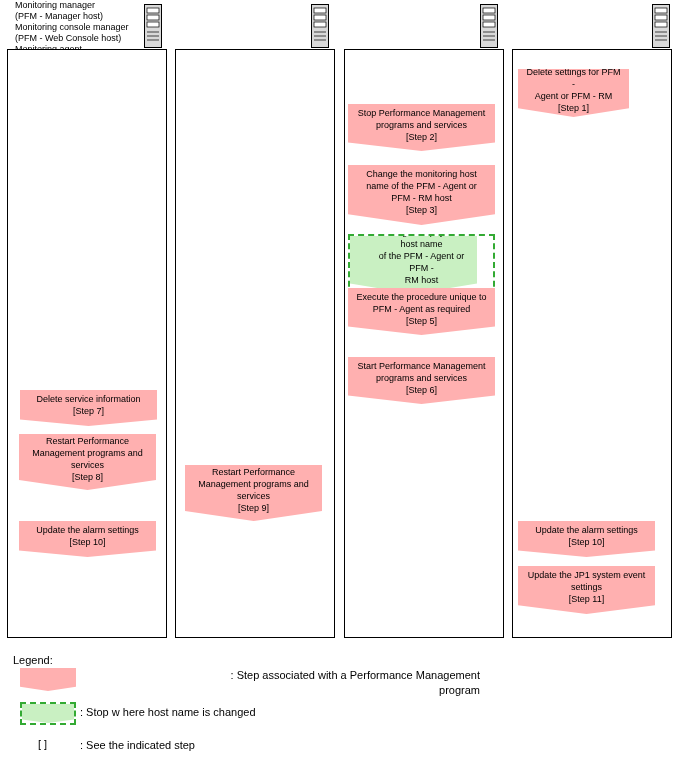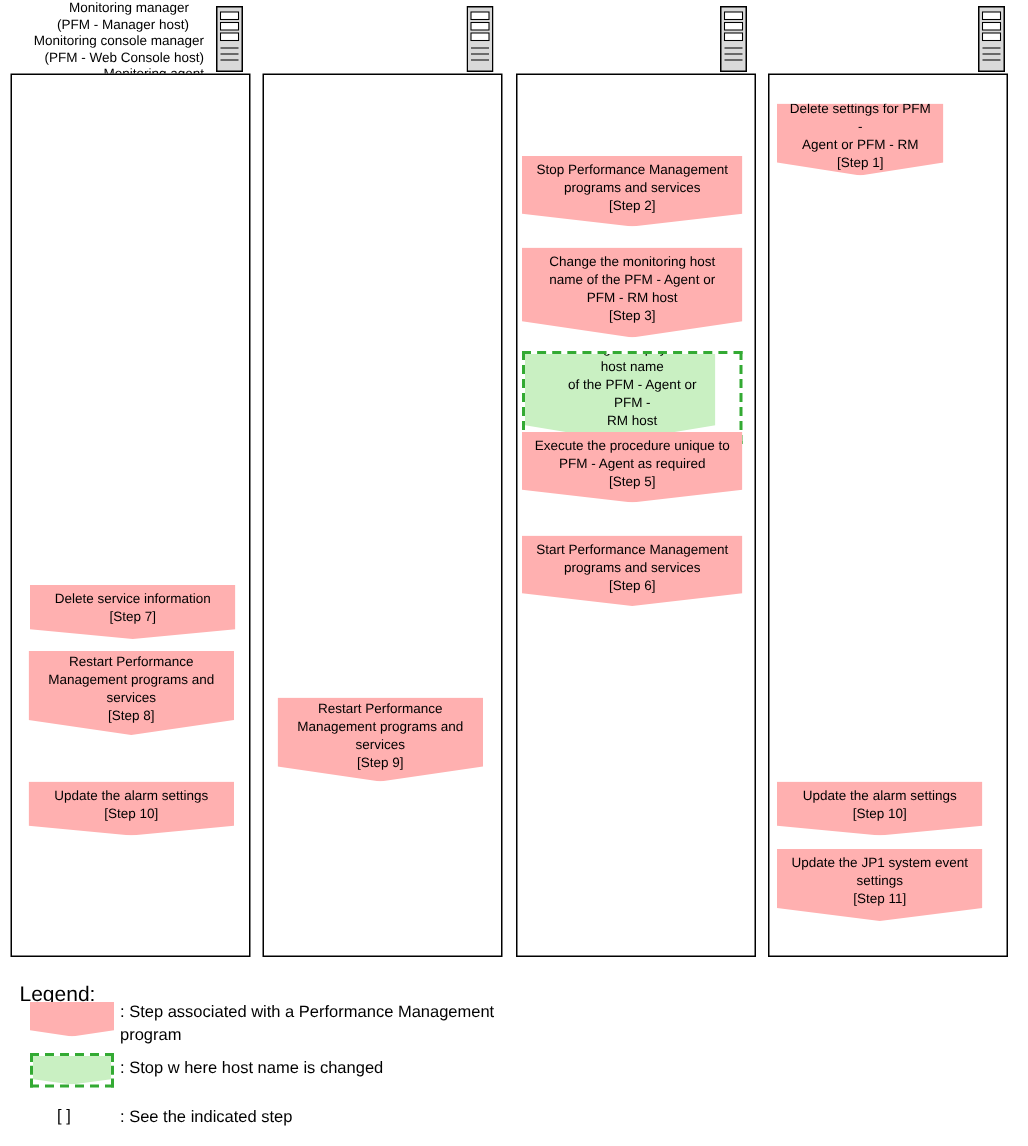--- a/index.html
+++ b/index.html
@@ -9,22 +9,21 @@
     font-family:"Liberation Sans", sans-serif;
     font-size:9px;
     color:#000000;
     position:relative;
     overflow:hidden;
   }
   .col-header{
     font-size:9px;
     line-height:11px;
     white-space:pre-line;
-    padding-left:1px;
-    text-align:right;
+    padding-left:15px;
   }
   .server-icon{position:absolute;width:18px;height:44px;}
   .col-box{
     position:absolute;
     border:1px solid #000000;
     background:#ffffff;
     box-sizing:border-box;
   }
   .step{
     position:absolute;
@@ -46,21 +45,21 @@
   .pentagon-green{
     background:#c9f0c2;
     clip-path:polygon(0 0,100% 0,100% 82%,50% 100%,0 82%);
   }
   .green-border{
     position:absolute;
     border:2px dashed #33aa33;
     box-sizing:border-box;
     pointer-events:none;
   }
-  .legend-title{position:absolute;font-size:14px;}
+  .legend-title{position:absolute;font-size:11px;}
   .legend-text{position:absolute;font-size:11px;line-height:15px;white-space:pre-line;}
   .legend-swatch{position:absolute;}
   .legend-br{position:absolute;font-size:11px;}
 </style>
 </head>
 <body>
 
 <div class="col-header" style="left:8px;top:8px;width:125px;">Monitoring  manager
 (PFM - Manager host)</div>
 <svg class="server-icon" style="left:144px;top:4px;" viewBox="0 0 18 44">
@@ -175,21 +174,21 @@
 </div>
 <div class="step pentagon" style="left:518px;top:566px;width:137px;height:48px;">
   <span class="txt">Update the  JP1 system event
 settings
 [Step 11]</span>
 </div>
 
 <div class="legend-title" style="left:13px;top:654px;">Legend:</div>
 
 <div class="legend-swatch pentagon" style="left:20px;top:668px;width:56px;height:23px;"></div>
-<div class="legend-text" style="left:80px;top:668px;width:400px;">: Step associated with a Performance  Management
+<div class="legend-text" style="left:80px;top:668px;width:400px;text-align:right;">: Step associated with a Performance  Management
   program</div>
 
 <div class="legend-swatch pentagon-green" style="left:22px;top:704px;width:52px;height:19px;"></div>
 <div class="green-border" style="left:20px;top:702px;width:56px;height:23px;"></div>
 <div class="legend-text" style="left:80px;top:705px;width:400px;">: Stop w here host name is changed</div>
 
 <div class="legend-br" style="left:38px;top:738px;">[ ]</div>
 <div class="legend-text" style="left:80px;top:738px;width:400px;">: See the indicated step</div>
 
 </body></html>

